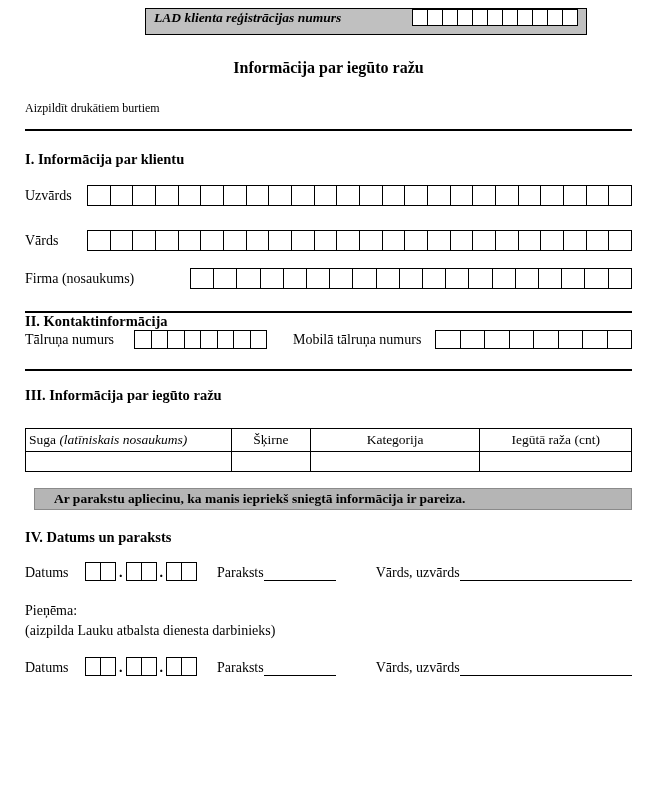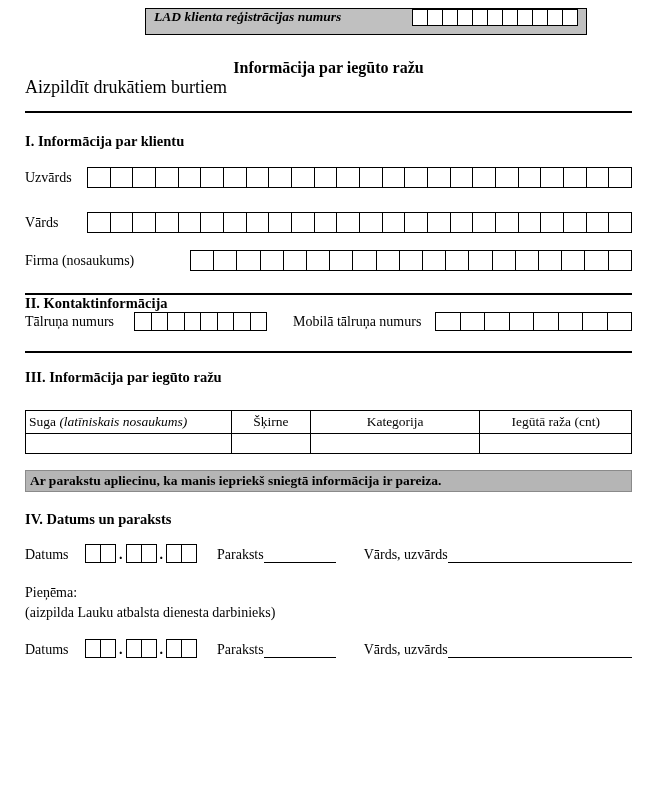--- a/index.html
+++ b/index.html
@@ -9,31 +9,31 @@
     color:#000000;
     font-family:"Liberation Serif","DejaVu Serif",serif;
     overflow:hidden;
   }
   .content { width:607px; margin-left:25px; padding-top:8px; }
 
   
   .lad-box {
     width:442px; height:27px; margin-left:120px;
     background:#c0c0c0; border:1px solid #000;
-    display:flex; align-items:flex-start; padding:0 8px;
+    display:flex; align-items:flex-end; padding:8px 8px;
   }
   .lad-label { font-weight:bold; font-style:italic; font-size:13.5px; white-space:nowrap; }
   .lad-cells { display:flex; margin-left:auto; }
   .lad-cells .cell { width:16px; height:17px; }
 
   .cell { border:1px solid #000; background:#fff; }
   .cell + .cell { margin-left:-1px; }
 
   .title { text-align:center; font-weight:bold; font-size:16px; margin-top:24px; }
-  .instruction { font-size:18px; }
+  .instruction { font-size:12px; margin-top:24px; }
 
   .rule { height:2px; background:#000; }
   .rule-1 { margin-top:13px; }
   .rule-2 { margin-top:22px; }
   .rule-3 { margin-top:20px; }
 
   .section-heading { font-weight:bold; font-size:14.5px; }
   .sh-1 { margin-top:20px; }
   .sh-2 { margin-top:0; }
   .sh-3 { margin-top:16px; }
@@ -59,33 +59,33 @@
   .harvest-table th, .harvest-table td { border:1px solid #000; }
   .harvest-table th { font-weight:normal; height:23px; text-align:center; }
   .harvest-table th.c1 { width:34%; text-align:left; padding-left:3px; }
   .harvest-table th.c2 { width:13%; }
   .harvest-table th.c3 { width:28%; }
   .harvest-table th.c4 { width:25%; }
   .harvest-table td { height:20px; }
 
   .declaration {
     margin-top:16px; background:#b5b5b5; border:1px solid #8a8a8a;
-    font-weight:bold; font-size:13.5px; padding:2px 4px;
+    font-weight:bold; font-size:13.5px; padding:2px 19px;margin-left:9px;
   }
 
   .sign-row { display:flex; align-items:flex-end; font-size:14px; }
   .sign-row-1 { margin-top:16px; }
   .sign-row-2 { margin-top:18px; }
   .datums-label { width:60px; flex:0 0 60px; }
   .date-strip { display:flex; align-items:flex-end; }
   .date-strip .cell { width:16px; height:19px; }
   .date-dot { font-weight:bold; margin:0 3px; }
   .paraksts-label { margin-left:20px; white-space:nowrap; }
   .sig-line-short { width:72px; border-bottom:1px solid #000; height:15px; }
-  .vards-label { margin-left:28px; white-space:nowrap; }
+  .vards-label { margin-left:40px; white-space:nowrap; }
   .sig-line-long { flex:1; border-bottom:1px solid #000; height:15px; }
 
   .pienema { font-size:14px; margin-top:22px; }
   .pienema-note { font-size:14px; margin-top:4px; }
 
   .footer { display:flex; font-size:16px; margin-top:60px; }
   .minister-title { margin-left:45px; }
   .minister-name { margin-left:auto; margin-right:85px; }
 </style>
 </head>

